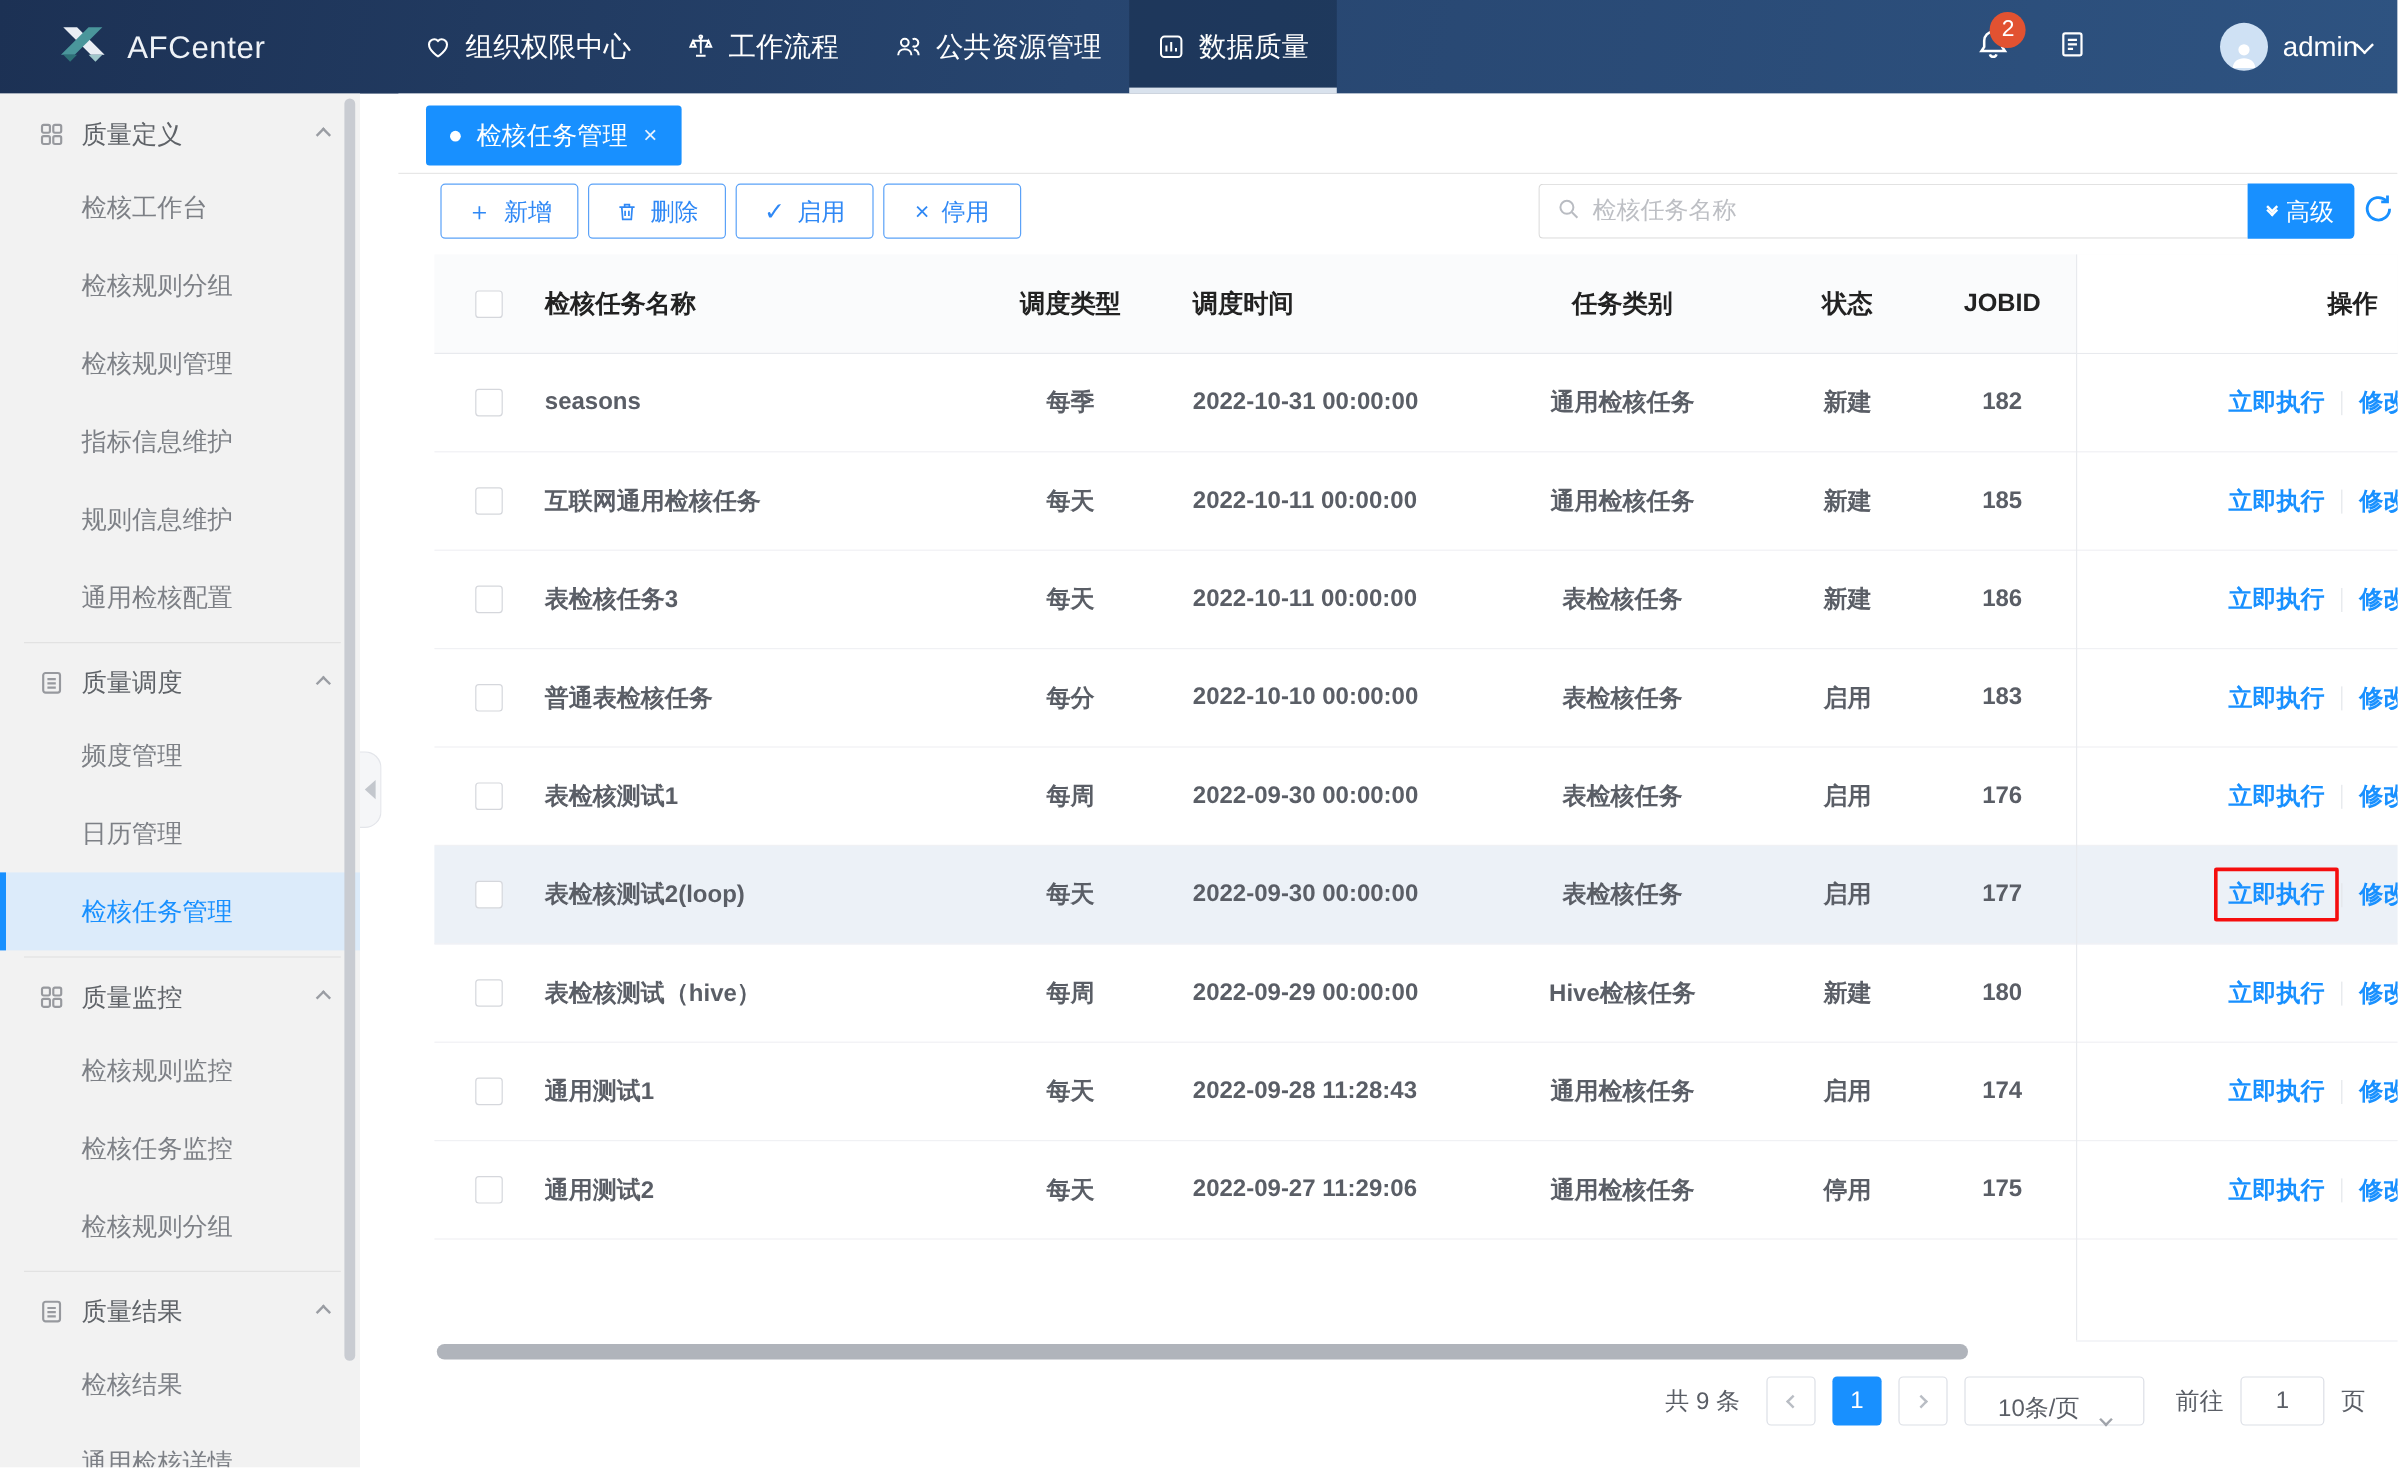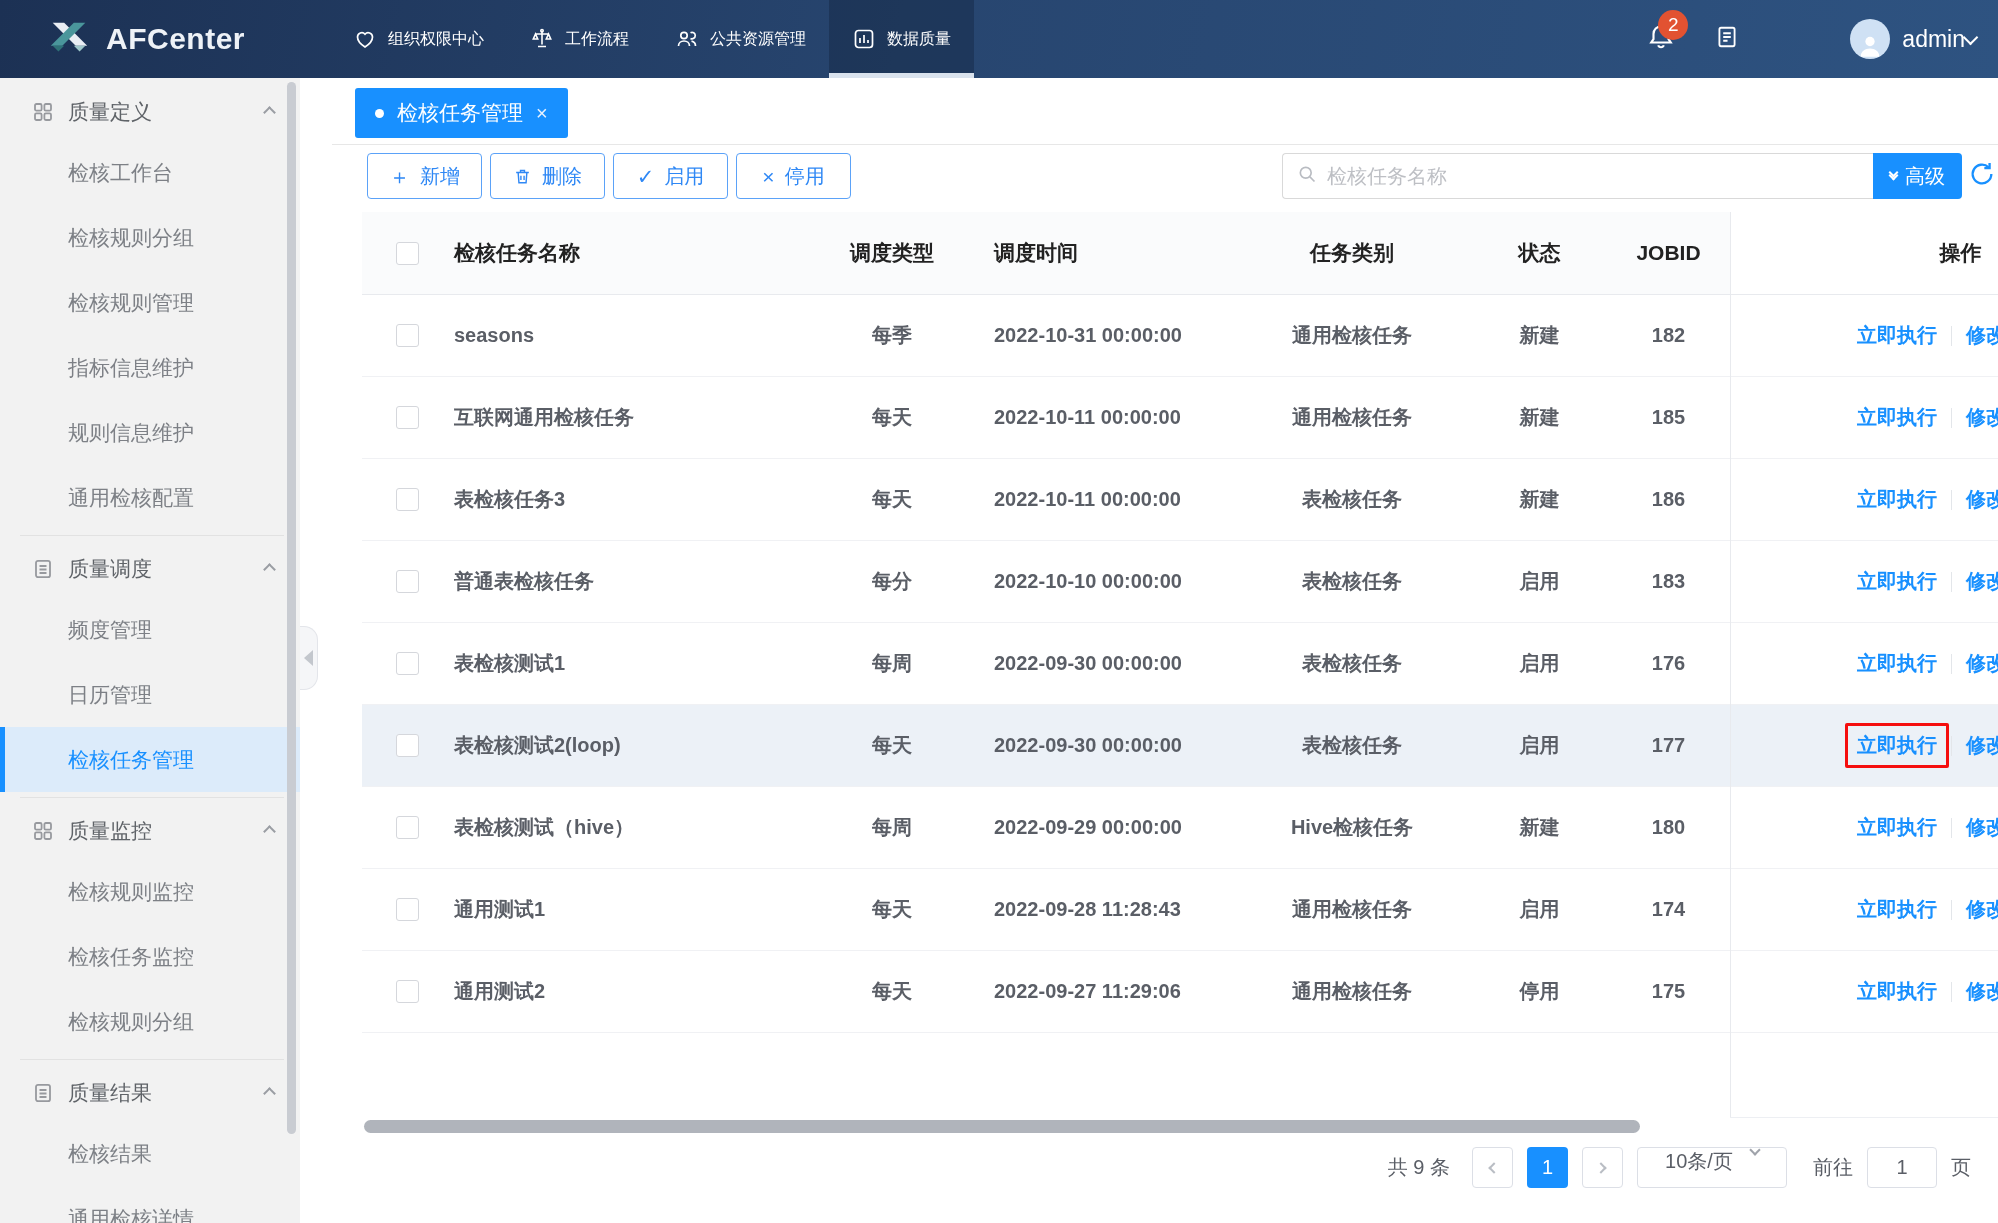--- a/index.html
+++ b/index.html
@@ -4,23 +4,23 @@
 <style>
   * { margin:0; padding:0; box-sizing:border-box; }
   html,body { width:1998px; height:1223px; overflow:hidden; background:#fff;
     font-family:"Liberation Sans","DejaVu Sans",sans-serif; }
   .app { width:1998px; height:1223px; display:flex; flex-direction:column; position:relative; }
 
   
   .topbar { height:78px; flex:0 0 78px; display:flex; align-items:stretch;
     background:linear-gradient(100deg,#1c3154 0%,#27456f 45%,#2e5381 100%); color:#fff; position:relative; }
   .brand { display:flex; align-items:center; gap:14px; padding-left:46px; width:300px; flex:0 0 300px; }
-  .brand-name { font-size:30px; font-weight:700; color:#eef2f7; letter-spacing:.5px; }
+  .brand-name { font-size:26px; font-weight:400; color:#eef2f7; letter-spacing:.5px; }
   .topnav { display:flex; align-items:stretch; margin-left:30px; }
-  .nav-item { display:flex; align-items:center; gap:11px; padding:0 23px; font-size:16px; color:#fff;
+  .nav-item { display:flex; align-items:center; gap:11px; padding:0 23px; font-size:23px; color:#fff;
     cursor:pointer; position:relative; }
   .nav-item svg { width:24px; height:24px; }
   .nav-item.active { background:rgba(10,22,42,.30); }
   .nav-item.active::after { content:""; position:absolute; left:0; right:0; bottom:0; height:5px; background:#d9e2ed; }
   .top-right { margin-left:auto; display:flex; align-items:center; padding-right:22px; }
   .bell-wrap { position:relative; margin-right:38px; cursor:pointer; }
   .bell-wrap svg { width:30px; height:30px; }
   .badge { position:absolute; top:-12px; left:12px; min-width:30px; height:30px; border-radius:15px;
     background:#e25231; color:#fff; font-size:19px; display:flex; align-items:center; justify-content:center; }
   .doc-btn { margin-right:110px; cursor:pointer; }
@@ -111,21 +111,21 @@
   
   .pagination { position:absolute; right:27px; top:1069px; display:flex; align-items:center; font-size:20px; color:#5a5e66; }
   .pg-total { margin-right:22px; }
   .pg-btn { width:41px; height:41px; border:1px solid #dcdfe6; border-radius:4px; background:#fff; display:flex;
     align-items:center; justify-content:center; margin-right:14px; cursor:pointer; color:#b9bdc4; }
   .pg-btn .chev { width:8px; height:8px; }
   .chev.left { transform:rotate(135deg); margin-left:3px; }
   .chev.right { transform:rotate(-45deg); margin-right:3px; }
   .pg-page { width:41px; height:41px; border-radius:4px; background:#1890ff; color:#fff; display:flex;
     align-items:center; justify-content:center; margin-right:14px; font-size:20px; cursor:pointer; }
-  .pg-size { width:150px; height:41px; border:1px solid #dcdfe6; border-radius:4px; display:flex; align-items:flex-start;
+  .pg-size { width:150px; height:41px; border:1px solid #dcdfe6; border-radius:4px; display:flex; align-items:flex-end;
     justify-content:center; gap:18px; margin-right:26px; cursor:pointer; color:#5a5e66; }
   .pg-size .chev { width:8px; height:8px; color:#9fa3aa; margin-top:-2px; }
   .pg-goto { margin-right:14px; }
   .pg-input { width:70px; height:41px; border:1px solid #dcdfe6; border-radius:4px; text-align:center; font-size:20px;
     color:#5a5e66; outline:none; margin-right:14px; font-family:"Liberation Sans","DejaVu Sans",sans-serif; }
 </style>
 </head>
 <body>
 
 <div class="app">

